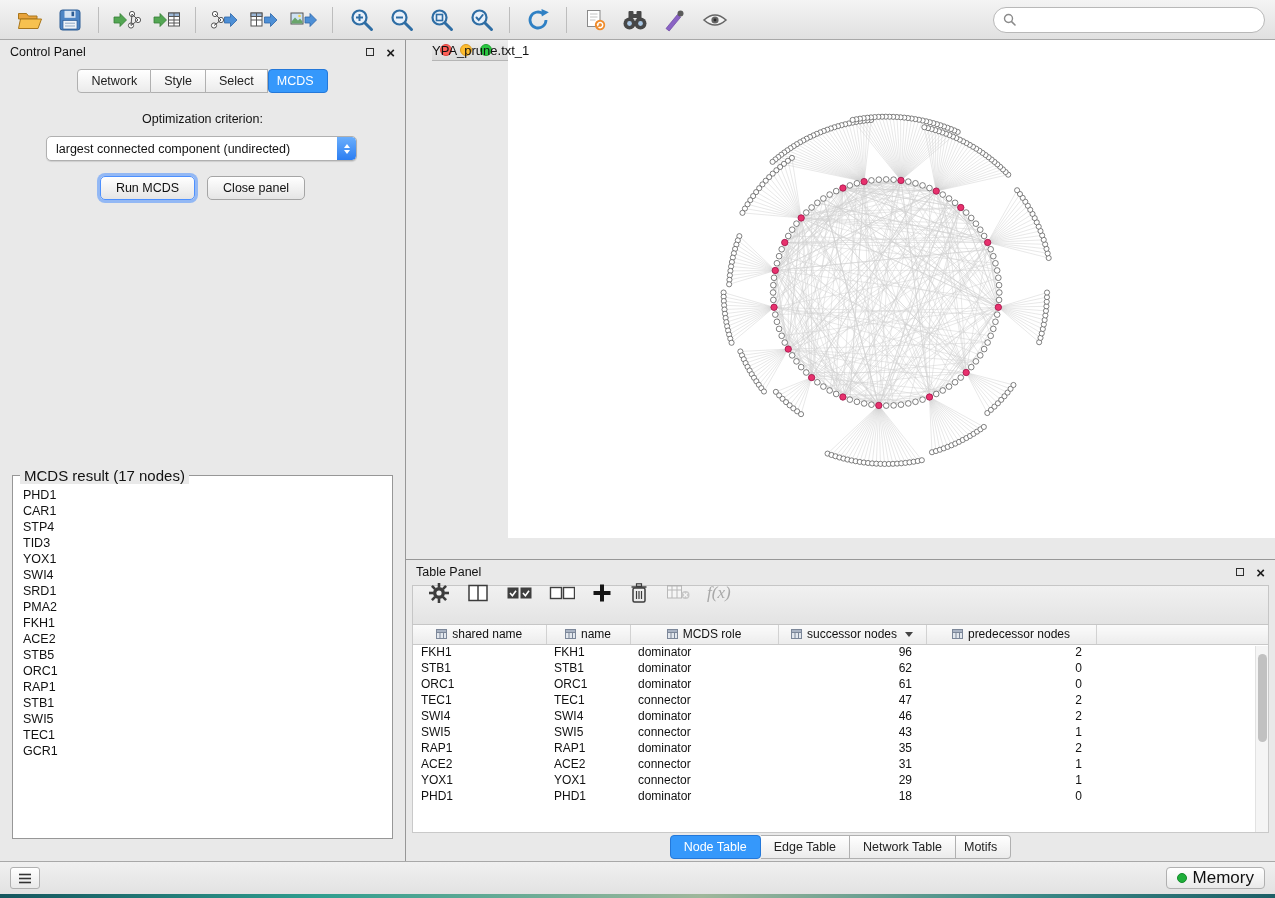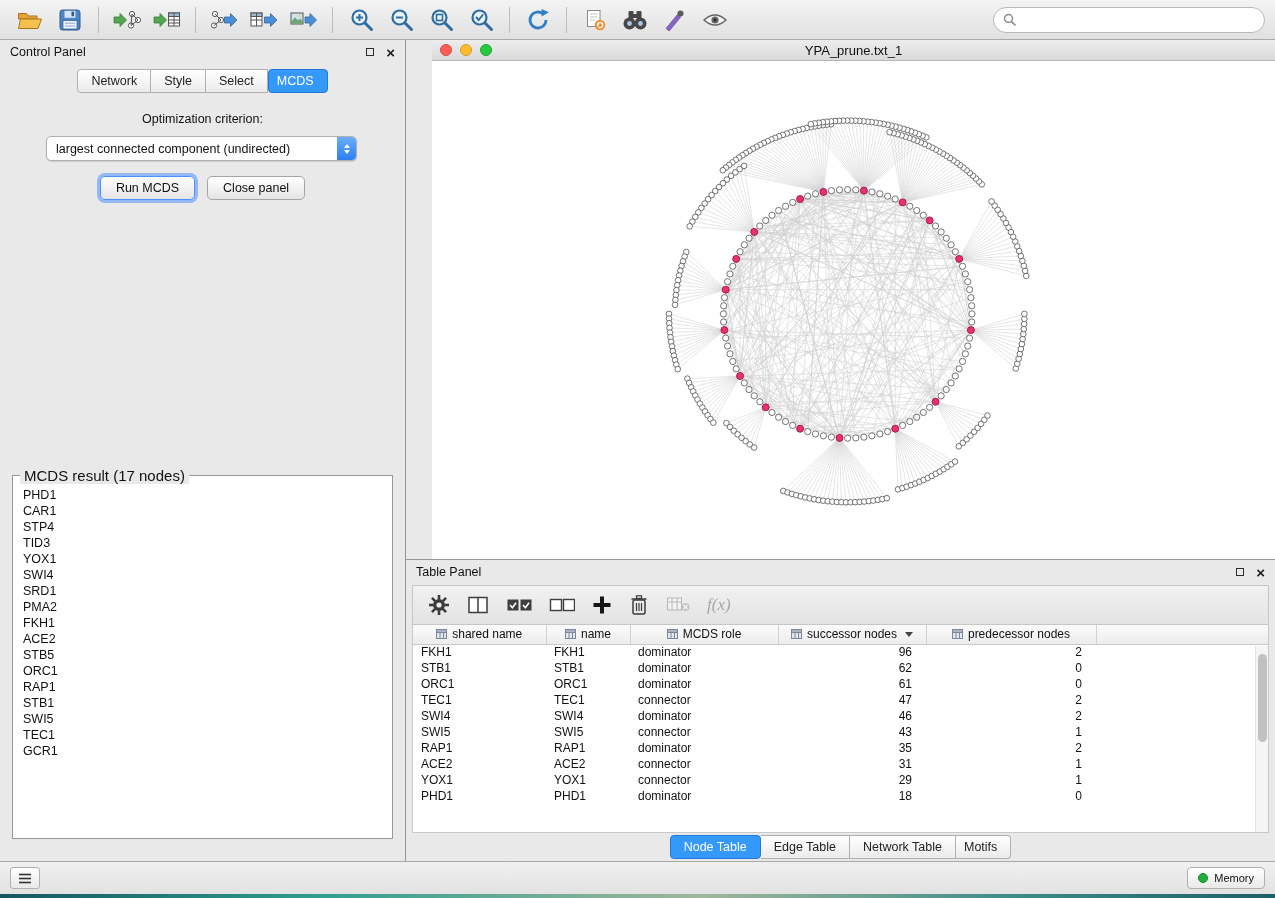--- a/index.html
+++ b/index.html
@@ -63,32 +63,32 @@
   .btn.focused { box-shadow:0 0 0 3px rgba(77,144,254,.55); border-color:#4d90fe; }
 
   .mcds-fieldset { margin:auto 12px 22px 12px; flex:0 0 auto; height:372px; border:1px solid #979797; background:#fff; padding:0; overflow:hidden; }
   .mcds-fieldset legend { font-size:15px; background:#e9e9e9; padding:0 4px; margin-left:7px; }
   .mcds-list { padding:3px 10px; font-size:12.5px; line-height:16px; }
   .mcds-item { white-space:nowrap; }
 
   
   .right-col { flex:1 1 auto; display:flex; flex-direction:column; min-width:0; min-height:0; }
 
-  .net-view { flex:0 0 520px; height:520px; display:flex; flex-direction:column; border-bottom:1px solid #979797;padding-left:26px; }
+  .net-view { flex:0 0 520px; height:520px; display:flex; flex-direction:row; border-bottom:1px solid #979797;padding-left:26px; }
   .net-titlebar { flex:0 0 21px; height:21px; background:linear-gradient(#ededed,#dadada); border-bottom:1px solid #b5b5b5; display:flex; align-items:center; padding:0 8px; position:relative; }
   .tl { width:12px; height:12px; border-radius:50%; margin-right:8px; flex:0 0 12px; }
   .tl.red { background:#ff5f57; border:1px solid #e0443e; }
   .tl.yellow { background:#febc2e; border:1px solid #d89b22; }
   .tl.green { background:#28c840; border:1px solid #1ea32e; }
   .net-title { position:absolute; left:0; right:0; text-align:center; font-size:13px; color:#111; pointer-events:none; }
   .net-canvas { flex:1 1 auto; width:100%; height:498px; background:#fff; display:block; }
 
   
   .table-panel { flex:1 1 auto; display:flex; flex-direction:column; background:#e9e9e9; min-height:0; }
-  .tp-toolbar { flex:0 0 40px; height:40px; margin:1px 6px 0 6px; background:linear-gradient(#f1f1f1,#e3e3e3); border:1px solid #c6c6c6; display:flex; align-items:flex-end; gap:17px; padding:4px 15px; }
+  .tp-toolbar { flex:0 0 40px; height:40px; margin:1px 6px 0 6px; background:linear-gradient(#f1f1f1,#e3e3e3); border:1px solid #c6c6c6; display:flex; align-items:flex-end; gap:17px; padding:16px 15px; }
   .tp-tool { border:none; background:transparent; padding:0; display:flex; align-items:center; justify-content:center; height:30px; }
   .fx { font-family:"Liberation Serif", serif; font-style:italic; font-size:17px; color:#a8a8a8; }
   .tp-body { flex:1 1 auto; margin:0 6px; background:#fff; border:1px solid #c9c9c9; border-top:none; position:relative; overflow:hidden; min-height:0; }
   table.node-table { border-collapse:collapse; table-layout:fixed; width:100%; font-size:12px; }
   .node-table thead th {
     height:19px; font-weight:normal; text-align:center; padding:0 4px;
     background:linear-gradient(#fbfbfb,#ececec);
     border-right:1px solid #d2d2d2; border-bottom:1px solid #c9c9c9;
     white-space:nowrap; overflow:hidden;
   }
@@ -97,21 +97,21 @@
   .col-arrow { width:0; height:0; border-left:4px solid transparent; border-right:4px solid transparent; border-top:5px solid #444; display:inline-block; margin-left:3px; }
   .node-table tbody td { height:16px; padding:0 8px; white-space:nowrap; overflow:hidden; }
   .node-table tbody td.num { text-align:right; padding-right:14px; }
   .vscroll { position:absolute; top:21px; right:0; bottom:0; width:13px; background:#f5f5f5; border-left:1px solid #e2e2e2; }
   .vscroll .thumb { position:absolute; top:8px; left:1.5px; width:9px; height:88px; background:#c1c1c1; border-radius:5px; }
   .tp-tabs { flex:0 0 28px; display:flex; justify-content:center; align-items:center; }
 
   
   .statusbar { flex:0 0 33px; height:33px; background:linear-gradient(#f0f0f0,#e2e2e2); border-top:1px solid #a8a8a8; display:flex; align-items:center; padding:0 10px; }
   .sb-left { width:30px; height:22px; border:1px solid #b0b0b0; border-radius:3px; background:linear-gradient(#fff,#e9e9e9); display:flex; align-items:center; justify-content:center; padding:0; }
-  .memory-btn { margin-left:auto; height:22px; border:1px solid #b0b0b0; border-radius:4px; background:linear-gradient(#fff,#e9e9e9); display:flex; align-items:center; gap:6px; padding:0 10px; font-size:11px; font-family:inherit; color:#111; }
+  .memory-btn { margin-left:auto; height:22px; border:1px solid #b0b0b0; border-radius:4px; background:linear-gradient(#fff,#e9e9e9); display:flex; align-items:center; gap:6px; padding:0 10px; font-size:17px; font-family:inherit; color:#111; }
   .dot { width:10px; height:10px; border-radius:50%; background:#1faf3a; border:1px solid #148a2b; }
 
   .desktop-strip { flex:0 0 4px; background:linear-gradient(90deg,#15565e,#2f9e8f 25%,#9fb79b 55%,#3c8b88 80%,#1d5f66); }
 </style>
 </head>
 <body>
 
 <div class="app">
 
   <div class="toolbar">

